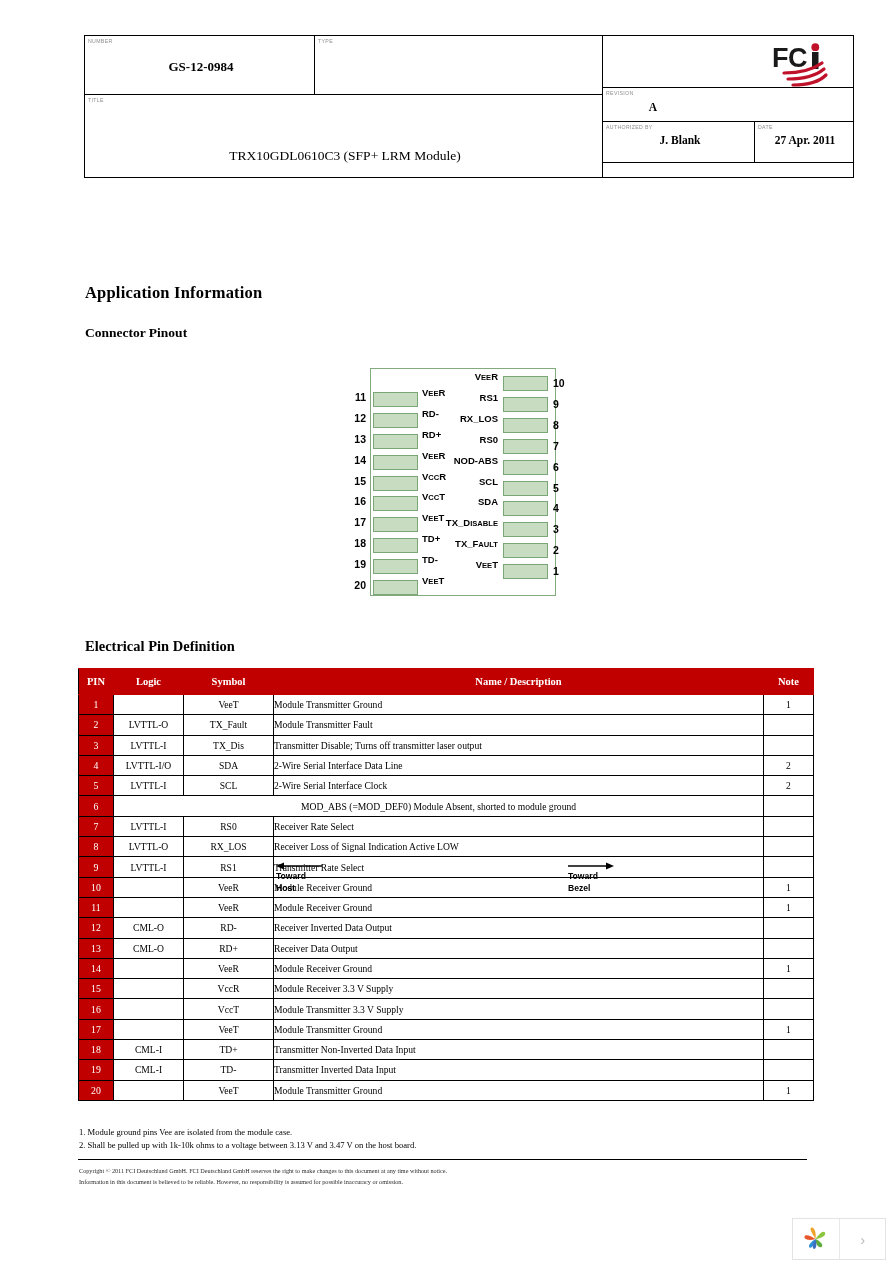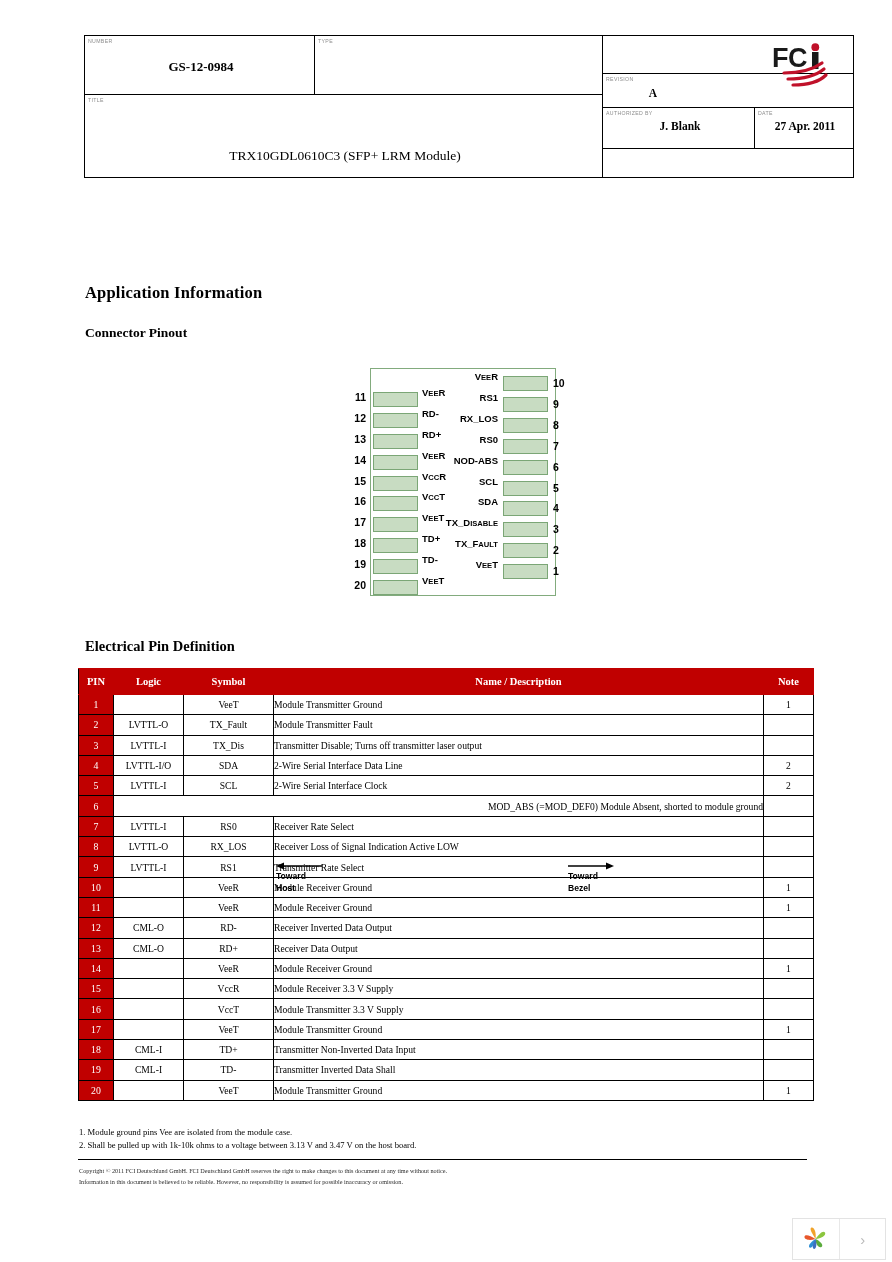--- a/index.html
+++ b/index.html
@@ -18,20 +18,21 @@
 
   
   #doc-header {
     position: absolute;
     left: 84px;
     top: 35px;
     width: 770px;
     border: 1.5px solid #000;
     box-sizing: border-box;
     display: flex;
+    align-items: center;
   }
   #header-left {
     width: 519px;
     box-sizing: border-box;
     border-right: 1.5px solid #000;
   }
   #header-right {
     width: 251px;
     box-sizing: border-box;
   }
@@ -213,21 +214,21 @@
     text-align: center;
     font-weight: normal;
     font-size: 9.8px;
     border-color: #c00000;
     border-left: 1px solid #000;
   }
   td.cell-logic  { text-align: center; }
   td.cell-symbol { text-align: center; }
   td.cell-name   { text-align: left; padding-left: 4px; }
   td.cell-note   { text-align: center; }
-  td.cell-span   { text-align: right; }
+  td.cell-span   { text-align: center; }
 
   
   #table-notes {
     position: absolute;
     left: 79px; top: 1126px;
     font-family: "Liberation Serif", serif;
     font-size: 8.6px;
     line-height: 13px;
   }
   #footer-rule {
@@ -551,21 +552,21 @@
         <td class="cell-pin">18</td>
         <td class="cell-logic">CML-I</td>
         <td class="cell-symbol">TD+</td>
         <td class="cell-name">Transmitter Non-Inverted Data Input</td>
         <td class="cell-note"></td>
       </tr>
       <tr>
         <td class="cell-pin">19</td>
         <td class="cell-logic">CML-I</td>
         <td class="cell-symbol">TD-</td>
-        <td class="cell-name">Transmitter Inverted Data Shall</td>
+        <td class="cell-name">Transmitter Inverted Data Input</td>
         <td class="cell-note"></td>
       </tr>
       <tr>
         <td class="cell-pin">20</td>
         <td class="cell-logic"></td>
         <td class="cell-symbol">VeeT</td>
         <td class="cell-name">Module Transmitter Ground</td>
         <td class="cell-note">1</td>
       </tr>
     </tbody>

